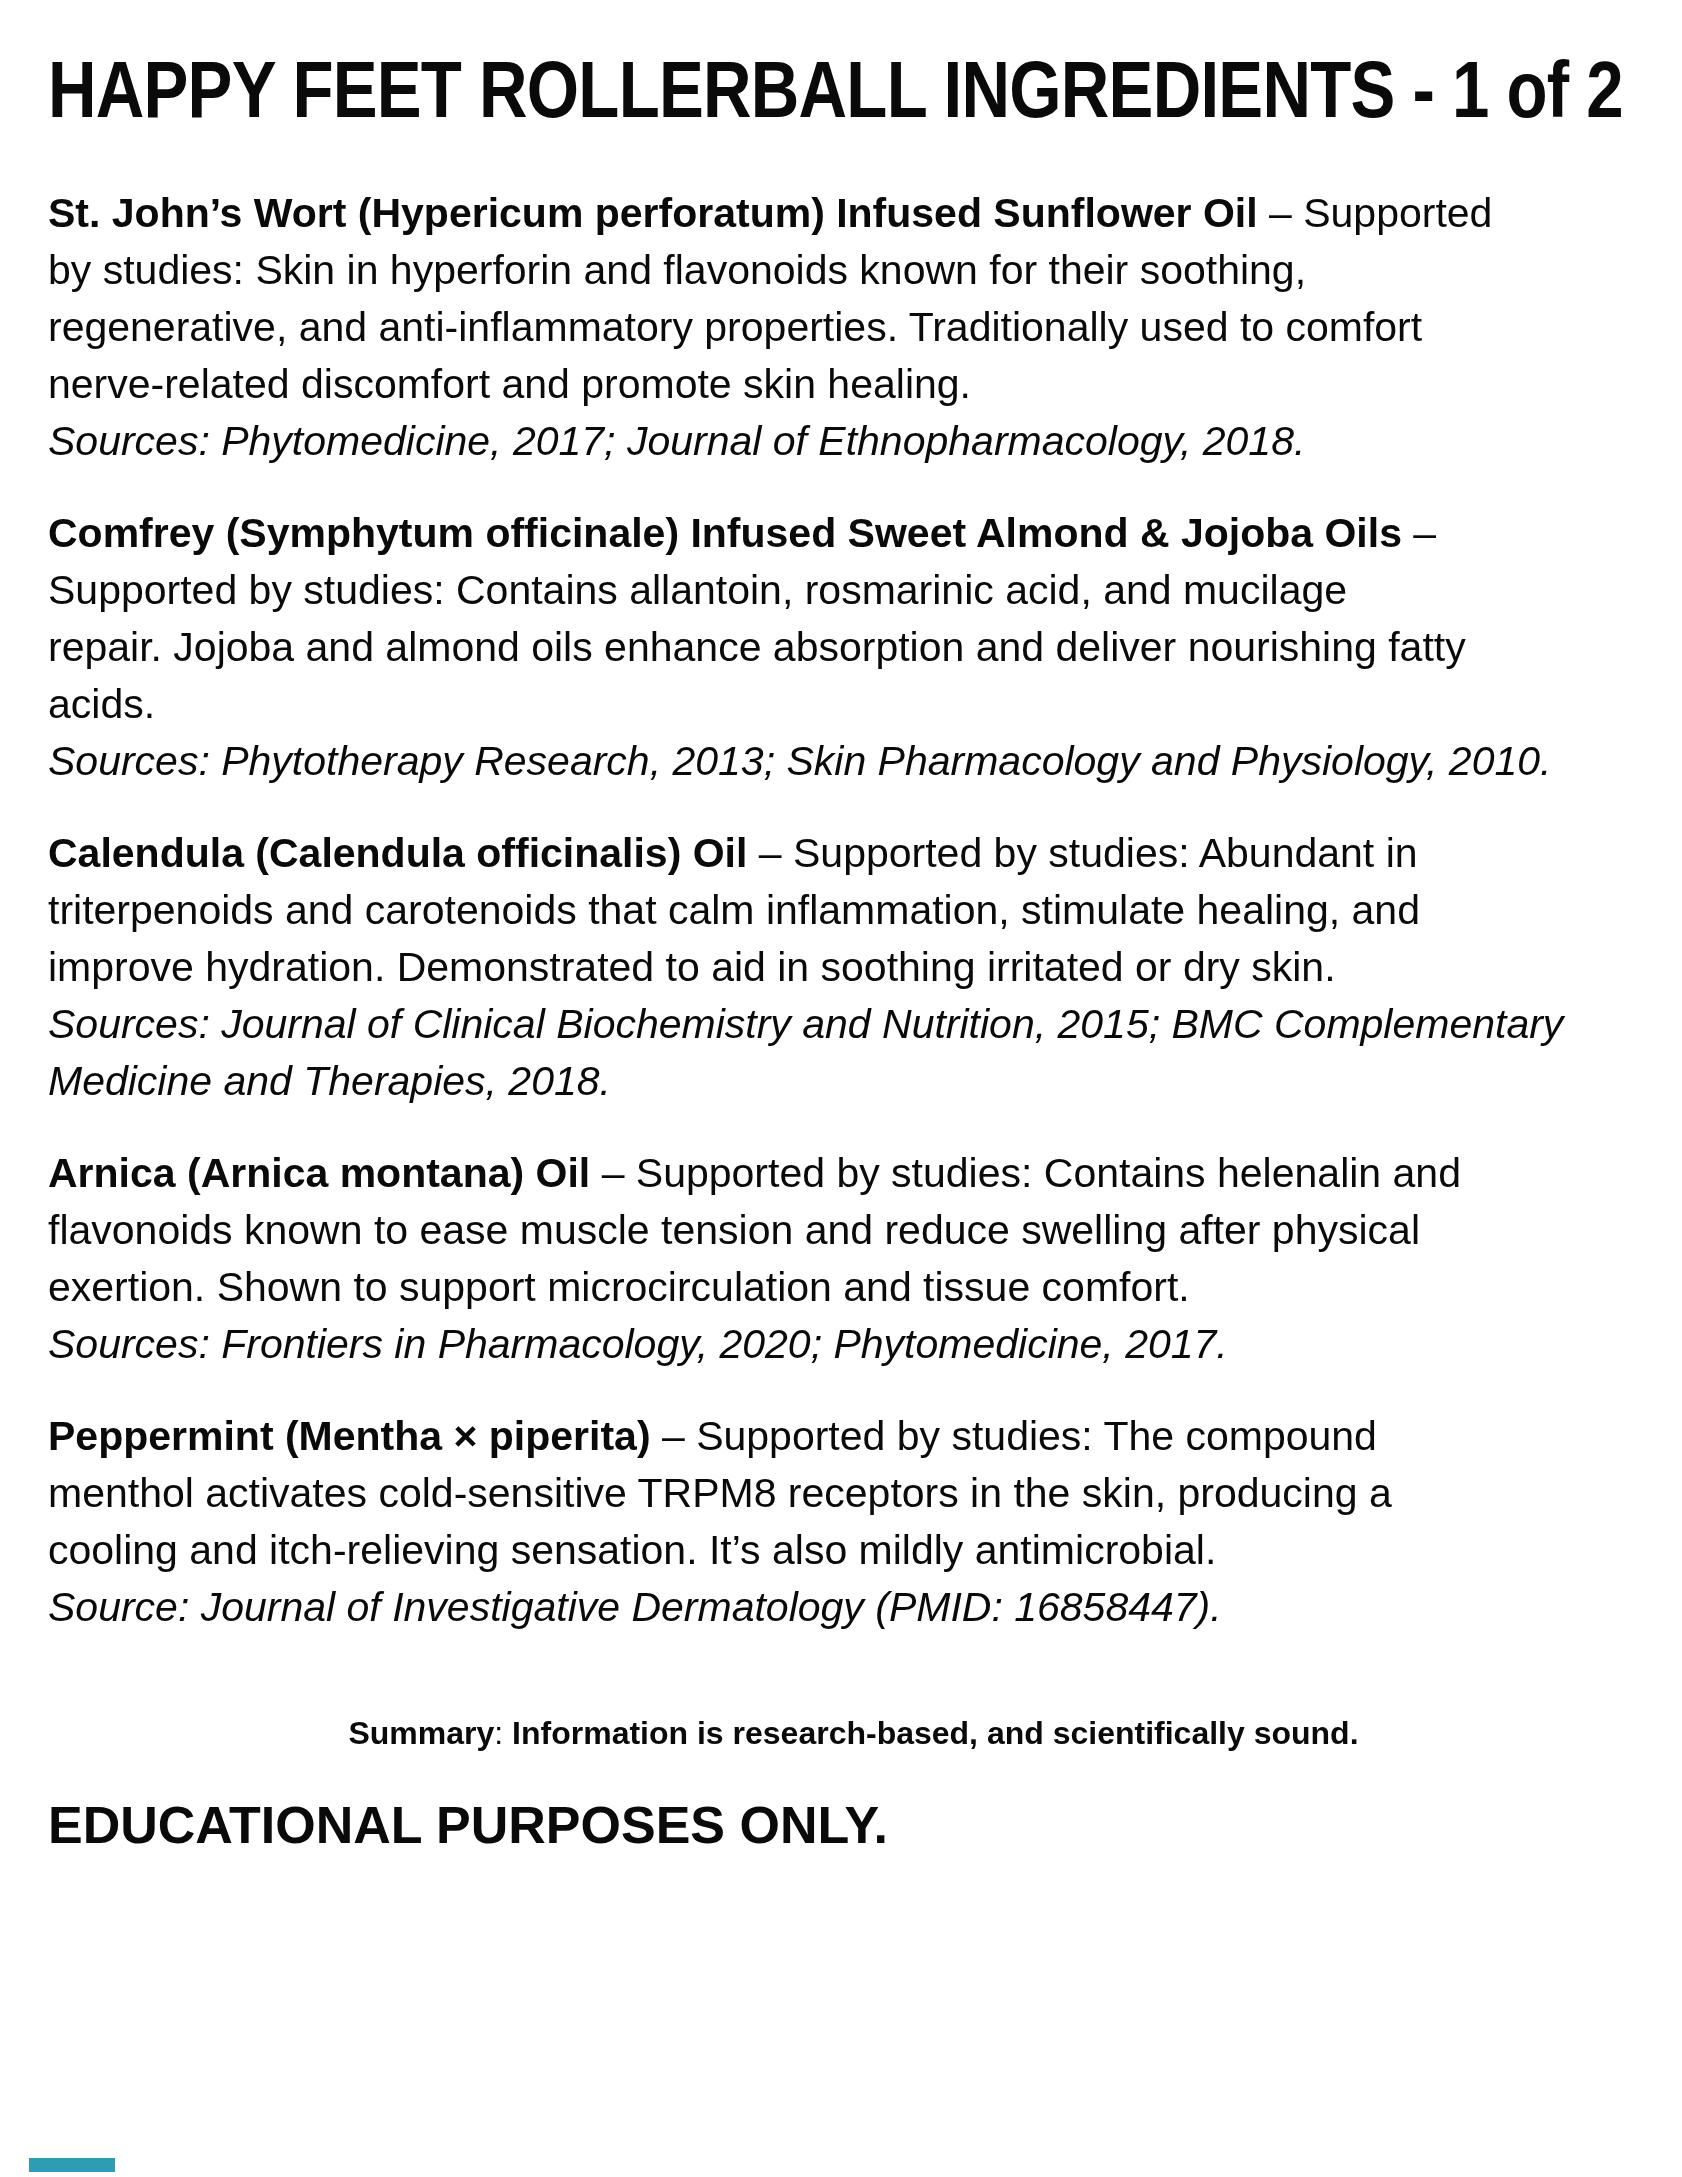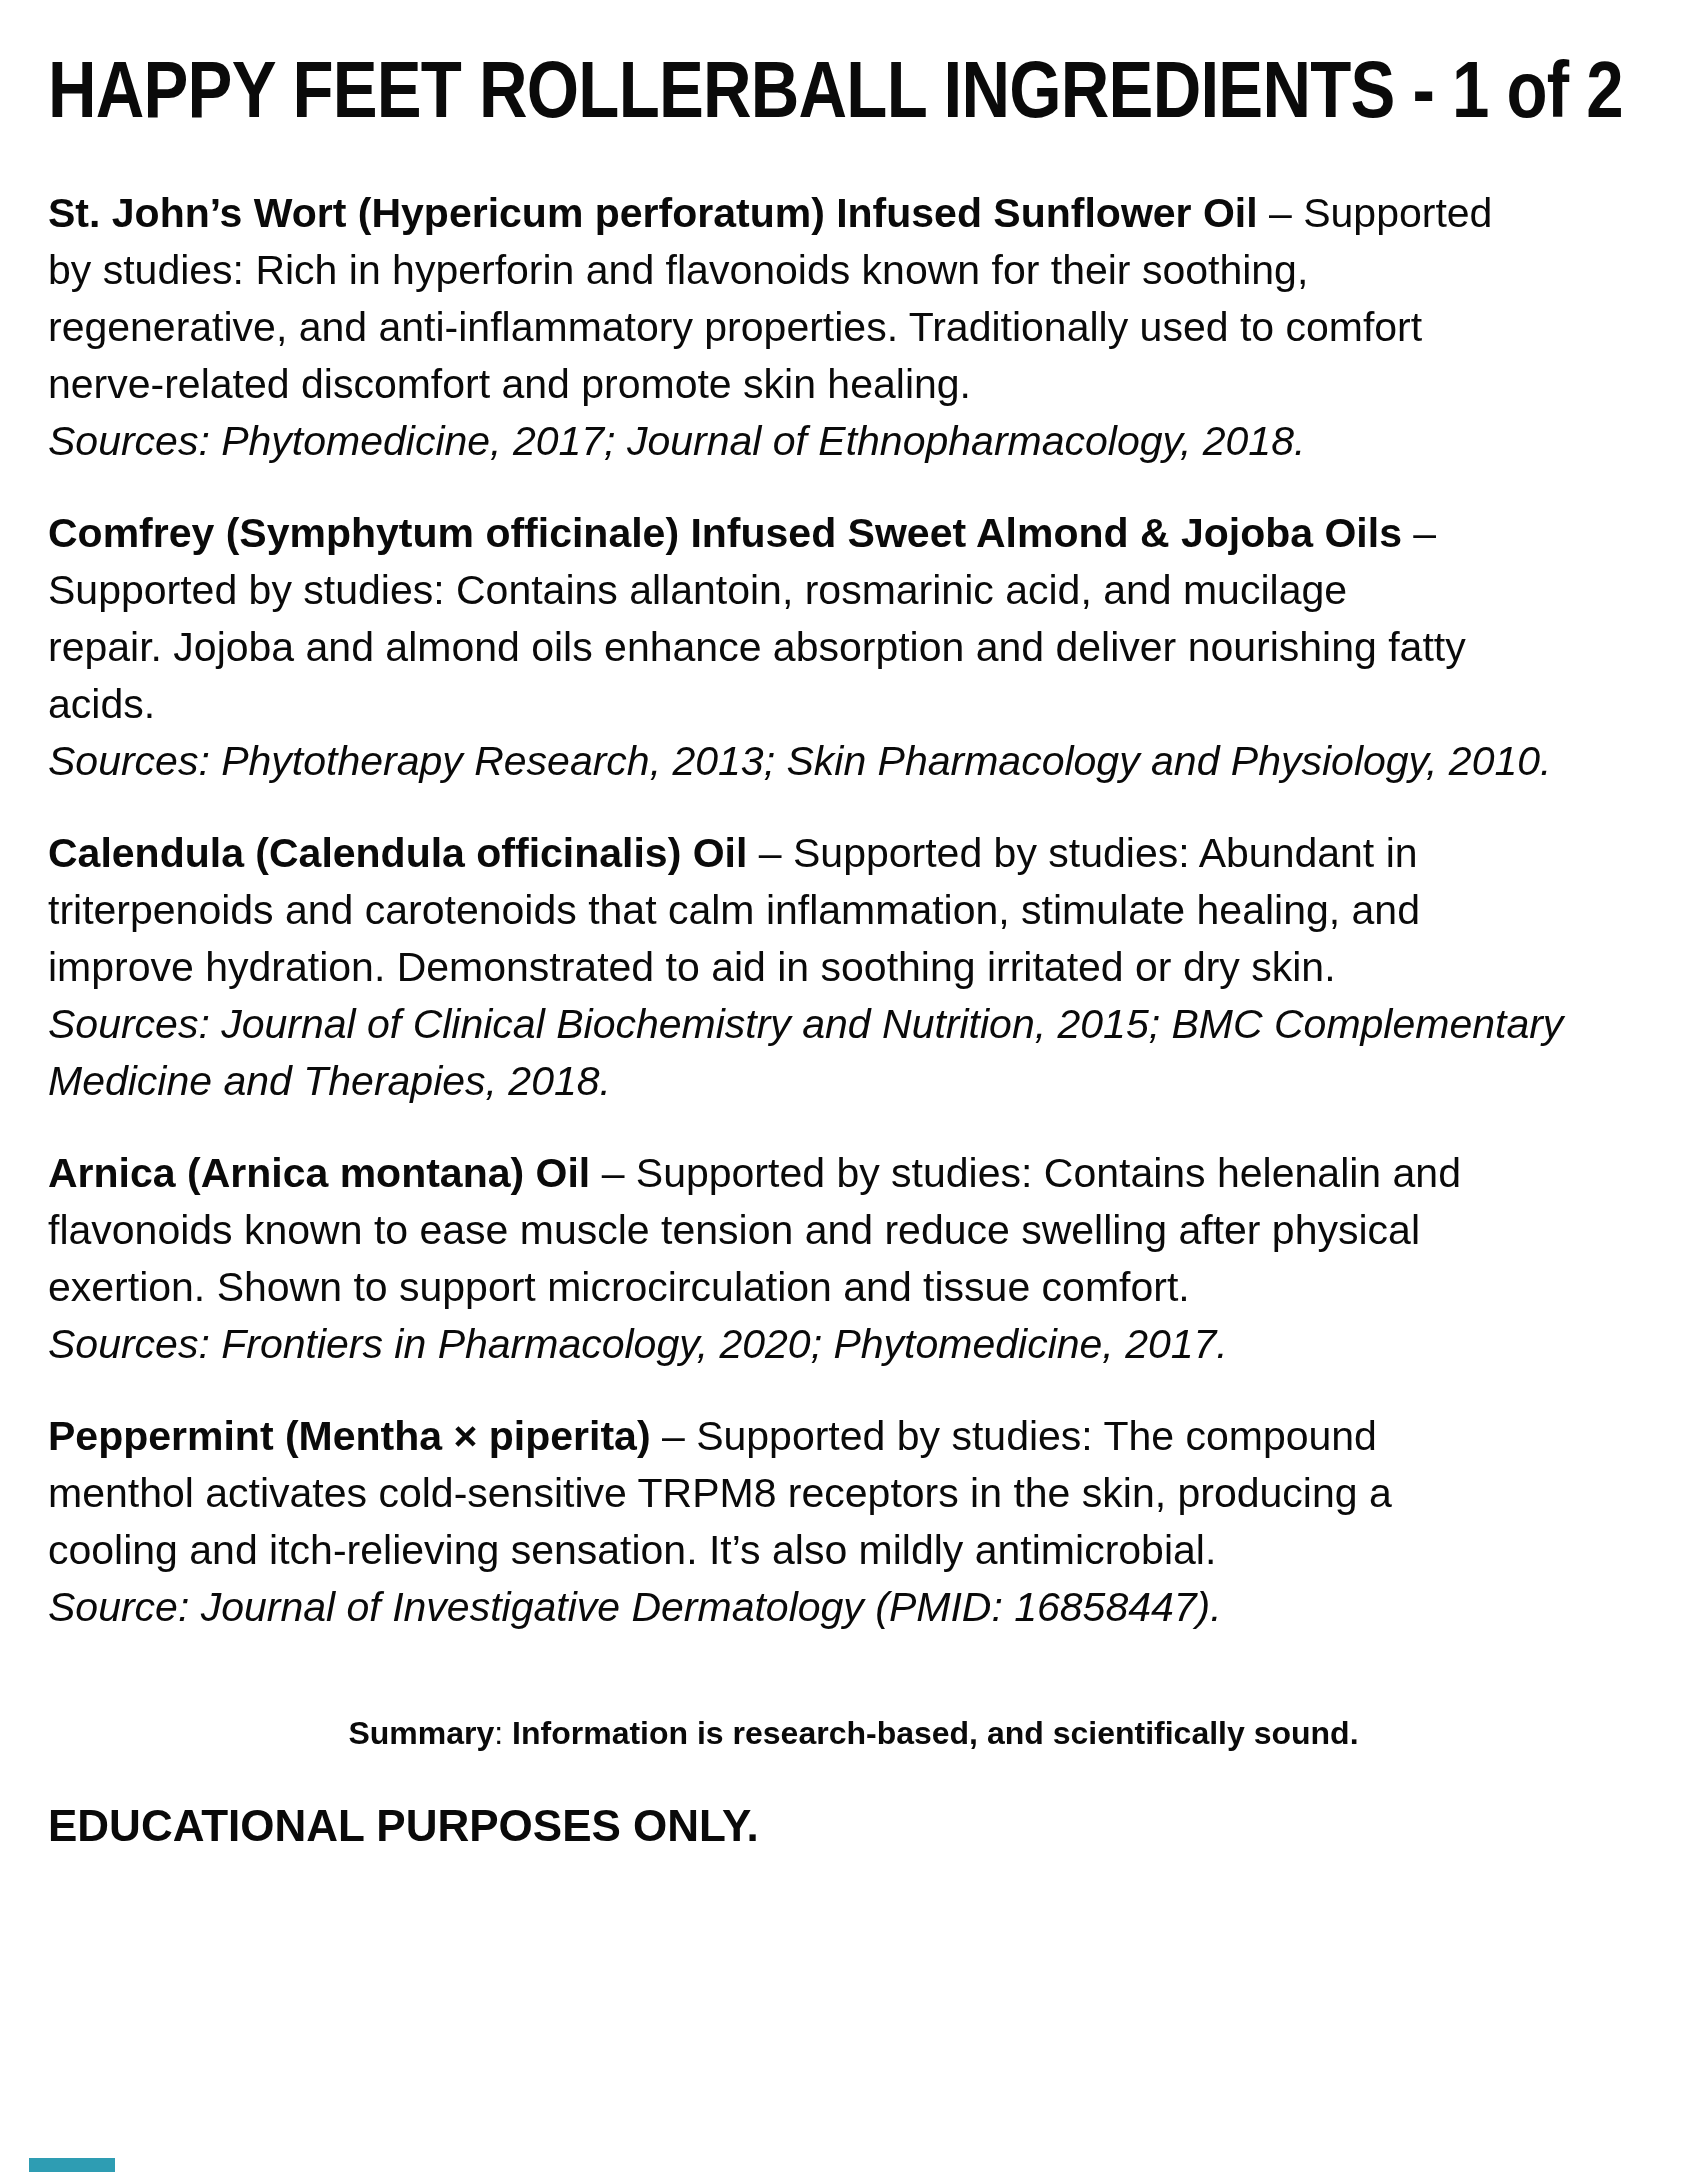--- a/index.html
+++ b/index.html
@@ -49,21 +49,21 @@
   }
   .summary {
     font-size: 32px;
     line-height: 57px;
     margin: 69px 0 0 0;
     white-space: nowrap;
     text-align: center;
   }
   .summary strong { font-weight: 700; }
   .disclaimer {
-    font-size: 44px;
+    font-size: 52px;
     line-height: 57px;
     font-weight: 700;
     margin: 35px 0 0 0;
     white-space: nowrap;
   }
   .accent-bar {
     position: absolute;
     left: 29px;
     top: 2158px;
     width: 86px;
@@ -74,21 +74,21 @@
 <body>
 
 <div class="page">
 
   <h1 class="title">HAPPY FEET ROLLERBALL INGREDIENTS - 1 of 2</h1>
 
   <section>
 
     <p class="ingredient">
       <span class="line"><strong class="name">St. John’s Wort (Hypericum perforatum) Infused Sunflower Oil</strong> <span>– Supported</span></span>
-      <span class="line">by studies: Rich in hyperforin and flavonoids known for their soothing,</span>
+      <span class="line">by studies: Skin in hyperforin and flavonoids known for their soothing,</span>
       <span class="line">regenerative, and anti-inflammatory properties. Traditionally used to comfort</span>
       <span class="line">nerve-related discomfort and promote skin healing.</span>
       <em class="source">Sources: Phytomedicine, 2017; Journal of Ethnopharmacology, 2018.</em>
     </p>
 
     <p class="ingredient">
       <span class="line"><strong class="name">Comfrey (Symphytum officinale) Infused Sweet Almond &amp; Jojoba Oils</strong> <span>–</span></span>
       <span class="line">Supported by studies: Contains allantoin, rosmarinic acid, and mucilage</span>
       <span class="line">repair. Jojoba and almond oils enhance absorption and deliver nourishing fatty</span>
       <span class="line">acids.</span>

